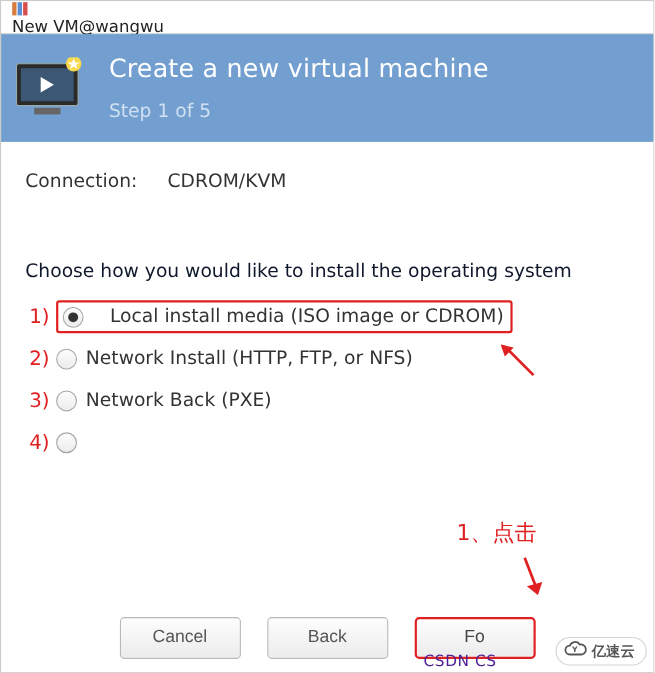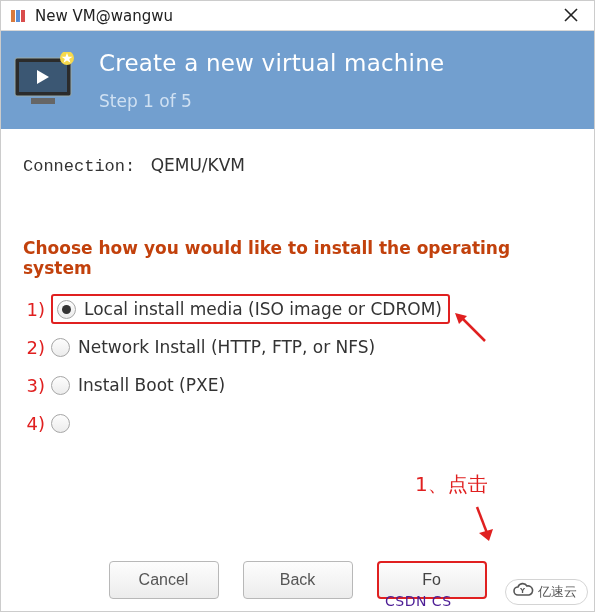--- a/index.html
+++ b/index.html
@@ -1,60 +1,60 @@
 <!DOCTYPE html>
 <html><head>
 <meta charset="utf-8">
 <style>
   * { box-sizing: border-box; margin: 0; padding: 0; }
   html, body { width: 595px; height: 612px; font-family: "DejaVu Sans", "Liberation Sans", Arial, sans-serif; background: #fff; overflow: hidden; }
   .window { width: 595px; height: 612px; border: 1px solid #ccc; display: flex; flex-direction: column; position: relative; }
 
   
-  .titlebar { height: 30px; display: flex; align-items: center; padding: 0 10px; border-bottom: 1px solid #d8d8d8; }
+  .titlebar { height: 30px; display: flex; padding: 0 10px; border-bottom: 1px solid #d8d8d8; flex-direction: column; }
   .titlebar .app-icon { display: inline-flex; margin-right: 6px; }
   .titlebar .title-text { font-size: 15px; color: #222; flex: 1; }
   .titlebar .close { font-size: 18px; color: #222; cursor: pointer; padding: 2px 6px; }
 
   
   .banner { background: #729fcf; height: 98px; display: flex; align-items: center; padding: 0 18px 0 12px; }
   .banner .vm-icon { width: 64px; height: 56px; margin-right: 22px; }
   .banner .banner-text h1 { color: #fff; font-weight: 400; font-size: 23px; letter-spacing: 0.2px; }
   .banner .banner-text .step { color: #cfe0f2; font-size: 17px; margin-top: 15px; }
 
   
   .content { padding: 26px 22px 10px 22px; flex: 1; position: relative; }
   .conn-row { font-size: 17px; color: #333; margin-bottom: 62px; }
-  .conn-label { display: inline-block; margin-right: 10px; font-family: Liberation Mono, monospace; }
+  .conn-label { display: inline-block; margin-right: 22px; }
   .conn-value { display: inline-block; }
 
-  .prompt { font-size: 17px; color: #c2410c; margin-bottom: 18px; font-weight: bold; }
+  .prompt { font-size: 17px; color: #0f172a; margin-bottom: 18px; }
 
   .options { }
   .opt-row { display: flex; align-items: center; margin-bottom: 12px; height: 26px; }
   .num-marker { width: 22px; text-align: right; margin-right: 6px; color: #e02020; font-size: 18px; font-weight: 400; }
   .radio-outer { width: 19px; height: 19px; border: 1px solid #a6a6a6; border-radius: 50%; background: linear-gradient(#fdfdfd,#ececec); margin-right: 8px; display: inline-flex; align-items: center; justify-content: center; flex-shrink: 0; cursor: pointer; }
   .radio-inner { width: 9px; height: 9px; border-radius: 50%; background: #333; display: none; }
   .radio-outer[data-checked="true"] .radio-inner { display: block; }
   .opt-label { font-size: 17px; color: #333; }
-  .hl { border: 2.5px solid #e02020; border-radius: 3px; padding: 3px 6px 3px 4px; }
+  .hl { border: 2.5px solid #e02020; border-radius: 3px; padding: 3px 6px 3px 4px; gap: 16px; }
   .hl .radio-outer { margin-left: 0; }
 
   
   .ann { position: absolute; color: #e02020; font-size: 20px; }
   .arrow { position: absolute; }
 
   
   .button-bar { position: absolute; left: 0; right: 0; bottom: 0; height: 50px; display: flex; align-items: flex-start; justify-content: center; gap: 24px; padding: 0 18px; }
   .btn { min-width: 110px; height: 38px; border: 1px solid #b8b8b8; border-radius: 4px; background: linear-gradient(#fdfdfd,#ececec); color: #555; font-size: 16px; cursor: pointer; }
   .btn.forward { border: 2.5px solid #e02020; color: #444; }
 
   
   .watermark { position: absolute; right: 6px; bottom: 6px; opacity: 0.9; display: flex; align-items: center; gap: 4px; border: 1px solid #d0d0d0; border-radius: 14px; padding: 2px 10px 2px 6px; background: #fff; }
-  .watermark .txt { font-size: 13px; color: #444; }
+  .watermark .txt { font-size: 13px; color: #444; font-weight: bold; }
 
   .faint-label { position: absolute; color: #4c1d95; font-size: 14px; left: 384px; bottom: 2px; letter-spacing: 0.5px; }
 </style>
 </head>
 <body>
 
 <div class="window">
 
   <div class="titlebar">
     <span class="app-icon">
@@ -87,21 +87,21 @@
     <div class="banner-text">
       <h1>Create a new virtual machine</h1>
       <div class="step">Step 1 of 5</div>
     </div>
   </div>
 
   <div class="content">
 
     <div class="conn-row">
       <span class="conn-label">Connection:</span>
-      <span class="conn-value">QEMU/KVM</span>
+      <span class="conn-value">CDROM/KVM</span>
     </div>
 
     <div class="prompt">Choose how you would like to install the operating system</div>
 
     <div class="options">
 
       <div class="opt-row">
         <span class="num-marker">1)</span>
         <span class="hl" style="display:inline-flex;align-items:center;">
           <span class="radio-outer" data-checked="true">
@@ -113,21 +113,21 @@
 
       <div class="opt-row">
         <span class="num-marker">2)</span>
         <span class="radio-outer" data-checked="false"></span>
         <span class="opt-label">Network Install (HTTP, FTP, or NFS)</span>
       </div>
 
       <div class="opt-row">
         <span class="num-marker">3)</span>
         <span class="radio-outer" data-checked="false"></span>
-        <span class="opt-label">Install Boot (PXE)</span>
+        <span class="opt-label">Network Back (PXE)</span>
       </div>
 
       <div class="opt-row">
         <span class="num-marker">4)</span>
         <span class="radio-outer" data-checked="false"></span>
       </div>
 
     </div>
 
     <span class="arrow" style="left:454px; top:184px;">

